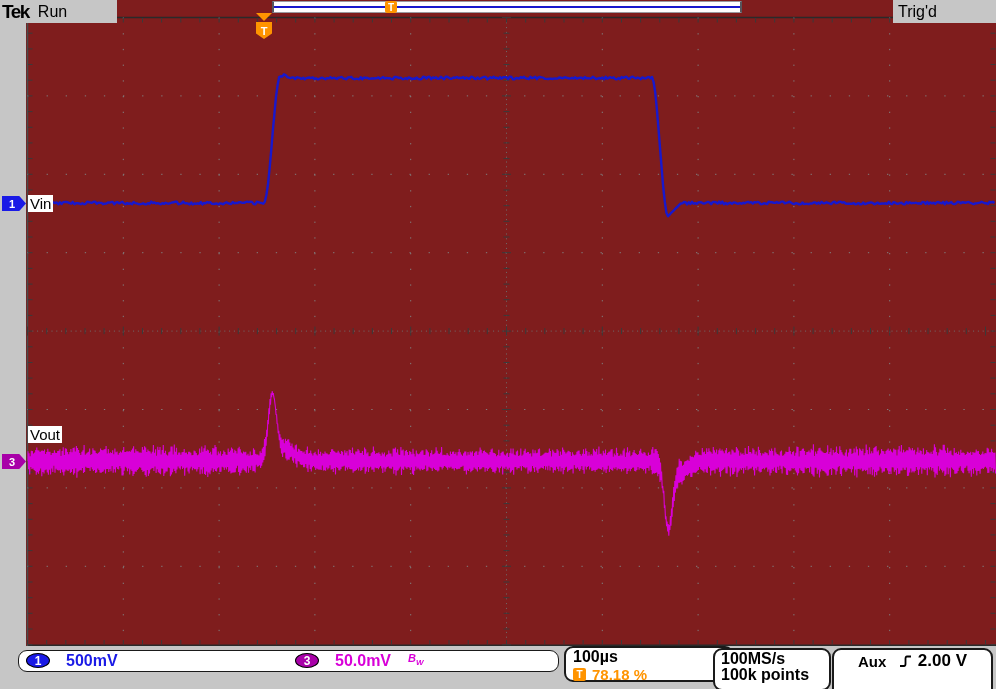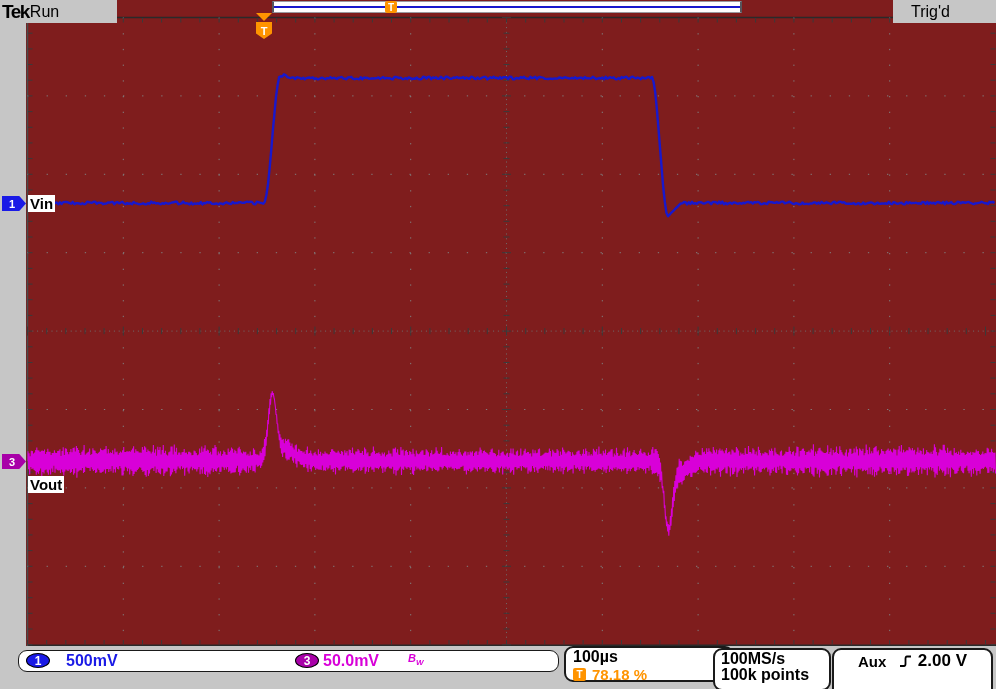--- a/index.html
+++ b/index.html
@@ -6,40 +6,40 @@
   .screen{position:relative;width:996px;height:689px;background:#7f1d1d;overflow:hidden;}
 
   .left-strip{position:absolute;left:0;top:0;width:26px;height:646px;background:#c6c6c6;z-index:0;}
 
   #scope-svg{position:absolute;left:0;top:0;z-index:1;}
 
   
   .tek-run-box{position:absolute;left:0;top:0;width:117px;height:23px;background:#c6c6c6;
     display:flex;align-items:center;z-index:3;}
   .tek-logo{font-weight:900;font-size:19px;letter-spacing:-1.5px;color:#000;margin-left:2px;}
-  .run-label{font-size:16px;color:#000;margin-left:1px;}
+  .run-label{font-size:16px;color:#000;margin-left:9px;}
   .trigd-box{position:absolute;right:0;top:0;width:103px;height:23px;background:#c6c6c6;
-    display:flex;align-items:center;z-index:3;font-size:16px;color:#000;padding-left:18px;box-sizing:border-box;text-align:center;}
+    display:flex;align-items:center;z-index:3;font-size:16px;color:#000;padding-left:5px;box-sizing:border-box;text-align:center;}
 
   .acq-bar{position:absolute;left:272px;top:1px;width:470px;height:12px;background:#fff;
     border:1px solid #9a9aa0;border-left:2px solid #55555c;border-right:2px solid #55555c;z-index:3;box-sizing:border-box;}
   .acq-line{position:absolute;left:0;top:4px;width:100%;height:2px;}
   .acq-t-chip{position:absolute;top:-1px;width:12px;height:12px;border-radius:2px;
     color:#fff;font-size:10px;font-weight:bold;display:flex;align-items:center;justify-content:center;}
 
   .trig-marker{position:absolute;left:256px;top:13px;width:16px;z-index:3;}
   .trig-tri{width:0;height:0;border-left:8px solid transparent;border-right:8px solid transparent;}
   .trig-shield{width:16px;height:17px;margin-top:1px;color:#fff;font-size:11px;font-weight:bold;
     display:flex;align-items:center;justify-content:center;
     clip-path:polygon(0 0,100% 0,100% 68%,50% 100%,0 68%);}
 
   .ch-marker{position:absolute;left:2px;width:24px;height:15px;z-index:3;color:#fff;
     font-size:11px;font-weight:bold;display:flex;align-items:center;justify-content:center;
     clip-path:polygon(0 0,72% 0,100% 50%,72% 100%,0 100%);padding-right:4px;box-sizing:border-box;}
-  .ch-label{position:absolute;z-index:3;background:#fff;color:#000;font-size:15px;font-weight:700;
+  .ch-label{position:absolute;z-index:3;background:#fff;color:#000;font-size:15px;font-weight:400;
     padding:0 2px;line-height:17px;}
 
   
   .status-strip{position:absolute;left:0;top:646px;width:996px;height:43px;background:#c6c6c6;z-index:3;}
   .sbox{position:absolute;background:#fff;border:2px solid #1a1a1a;border-radius:9px;box-sizing:border-box;}
   .box-channels{left:18px;top:4px;width:541px;height:22px;border-width:1.5px;}
   .badge{position:absolute;top:2px;width:24px;height:15px;border-radius:50%;border:1px solid #000;
     color:#fff;font-size:12px;font-weight:bold;display:flex;align-items:center;justify-content:center;box-sizing:border-box;}
   .scale-text{position:absolute;top:0;font-size:16px;font-weight:bold;line-height:19px;text-align:right;}
   .bw{position:absolute;top:1px;font-size:11px;font-weight:bold;}
@@ -381,29 +381,29 @@
 
   <div class="trig-marker">
     <div class="trig-tri" id="trig-tri" style="border-top: 8px solid rgb(255, 148, 0);"></div>
     <div class="trig-shield" id="trig-shield" style="background: rgb(255, 148, 0);">T</div>
   </div>
 
   <div class="ch-marker" id="ch1-marker" style="top: 196px; background: rgb(26, 26, 230);">1</div>
   <div class="ch-label" style="left:28px;top:195px">Vin</div>
 
   <div class="ch-marker" id="ch3-marker" style="top: 454px; background: rgb(168, 0, 168);">3</div>
-  <div class="ch-label" style="left:28px;top:476px">Vout</div>
+  <div class="ch-label" style="left:28px;top:426px">Vout</div>
 
   <div class="status-strip">
 
     <div class="sbox box-channels">
       <div class="badge" id="badge-ch1" style="left: 7px; background: rgb(26, 26, 230);">1</div>
       <div class="scale-text" id="scale-ch1" style="left: 47px; color: rgb(26, 26, 230);">500mV</div>
       <div class="badge" id="badge-ch3" style="left: 276px; background: rgb(168, 0, 168);">3</div>
-      <div class="scale-text" id="scale-ch3" style="left: 304px; color: rgb(216, 0, 216);">50.0mV</div>
+      <div class="scale-text" id="scale-ch3" style="left: 316px; color: rgb(216, 0, 216);">50.0mV</div>
       <div class="bw" id="bw-glyph" style="left: 389px; color: rgb(216, 0, 216); font-style: italic;"><span>B</span><sub>W</sub></div>
     </div>
 
     <div class="sbox box-horiz">
       <div class="line1">100µs</div>
       <div class="line2">
         <div class="t-chip-sm" id="t-chip-sm" style="background: rgb(255, 148, 0);">T</div>
         <span class="trigpos-text" id="trigpos-text" style="color: rgb(255, 148, 0);">78.18 %</span>
       </div>
     </div>

